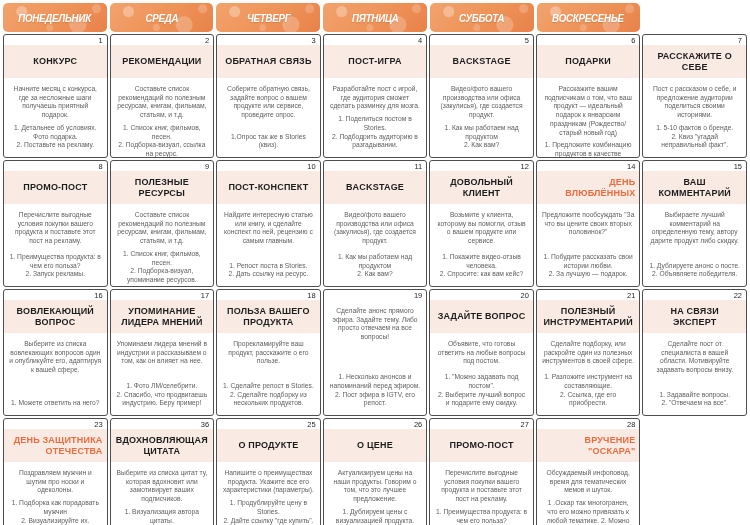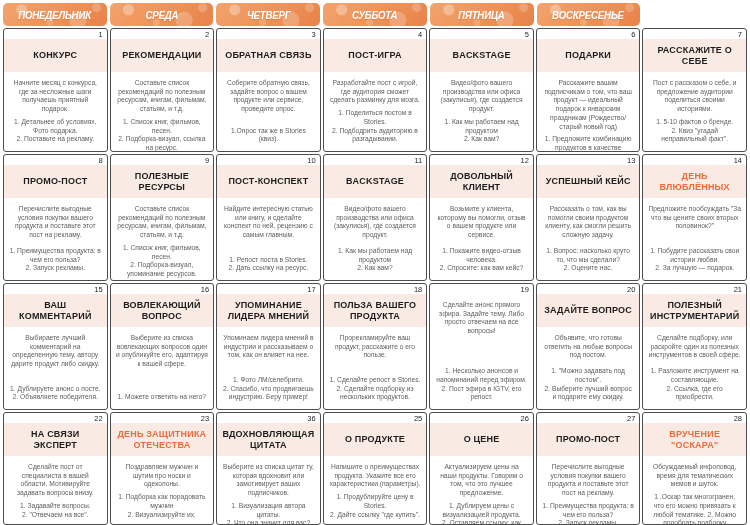--- a/index.html
+++ b/index.html
@@ -5,21 +5,21 @@
   * { box-sizing: border-box; margin: 0; padding: 0; }
   html, body { width: 750px; height: 525px; background: #ffffff; overflow: hidden; }
   body { font-family: "Liberation Sans", sans-serif; }
   .page { width: 750px; height: 525px; padding: 3px 3px 0 3px; }
 
   
   .week-header {
     display: grid;
     grid-template-columns: repeat(7, 1fr);
     gap: 3px;
-    height: 23px;
+    height: 29px;
     margin-bottom: 2px;
   }
   .day-tab {
     border-radius: 5px;
     display: flex;
     align-items: center;
     justify-content: center;
     color: #ffffff;
     font-weight: bold;
     font-style: italic;
@@ -68,21 +68,21 @@
     text-align: center;
     font-weight: bold;
     font-size: 9px;
     line-height: 1.15;
     letter-spacing: 0.2px;
     color: #1c1c1c;
     padding: 2px 4px;
     text-transform: uppercase;
     flex: 0 0 auto;
   }
-  .cell.special .cell-title { color: #ed6b3d; }
+  .cell.special .cell-title { color: #ed6b3d; text-align: right; }
   .cell-desc {
     font-size: 6.7px;
     line-height: 1.3;
     color: #5e5e5e;
     text-align: center;
     padding: 7px 5px 2px 5px;
   }
   .cell-tips {
     font-size: 6.7px;
     line-height: 1.3;
@@ -101,24 +101,24 @@
       <div class="day-tab">
         <span>ПОНЕДЕЛЬНИК</span>
       </div>
       <div class="day-tab">
         <span>СРЕДА</span>
       </div>
       <div class="day-tab">
         <span>ЧЕТВЕРГ</span>
       </div>
       <div class="day-tab">
+        <span>ПЯТНИЦА</span>
+      </div>
+      <div class="day-tab">
         <span>СУББОТА</span>
-      </div>
-      <div class="day-tab">
-        <span>ПЯТНИЦА</span>
       </div>
       <div class="day-tab">
         <span>ВОСКРЕСЕНЬЕ</span>
       </div>
     </div>
   <div class="calendar-grid" id="calendar-grid">
       <div class="cell">
         <div class="cell-num">1</div>
         <div class="cell-title">КОНКУРС</div>
         <div class="cell-desc">Начните месяц с конкурса, где за несложные шаги получаешь приятный подарок.</div>
@@ -193,27 +193,20 @@
         <div class="cell-desc">Видео/фото вашего производства или офиса (закулисья), где создается продукт.</div>
         <div class="cell-tips">1. Как мы работаем над продуктом
 2. Как вам?</div>
       </div>
       <div class="cell">
         <div class="cell-num">12</div>
         <div class="cell-title">ДОВОЛЬНЫЙ КЛИЕНТ</div>
         <div class="cell-desc">Возьмите у клиента, которому вы помогли, отзыв о вашем продукте или сервисе.</div>
         <div class="cell-tips">1. Покажите видео-отзыв человека.
 2. Спросите: как вам кейс?</div>
-      </div>
-      <div class="cell">
-        <div class="cell-num">13</div>
-        <div class="cell-title">УСПЕШНЫЙ КЕЙС</div>
-        <div class="cell-desc">Рассказать о том, как вы помогли своим продуктом клиенту, как смогли решить сложную задачу.</div>
-        <div class="cell-tips">1. Вопрос: насколько круто то, что мы сделали?
-2. Оцените нас.</div>
       </div>
       <div class="cell special">
         <div class="cell-num">14</div>
         <div class="cell-title">ДЕНЬ ВЛЮБЛЁННЫХ</div>
         <div class="cell-desc">Предложите пообсуждать "За что вы цените своих вторых половинок?"</div>
         <div class="cell-tips">1. Побудите рассказать свои истории любви.
 2. За лучшую — подарок.</div>
       </div>
       <div class="cell">
         <div class="cell-num">15</div>

